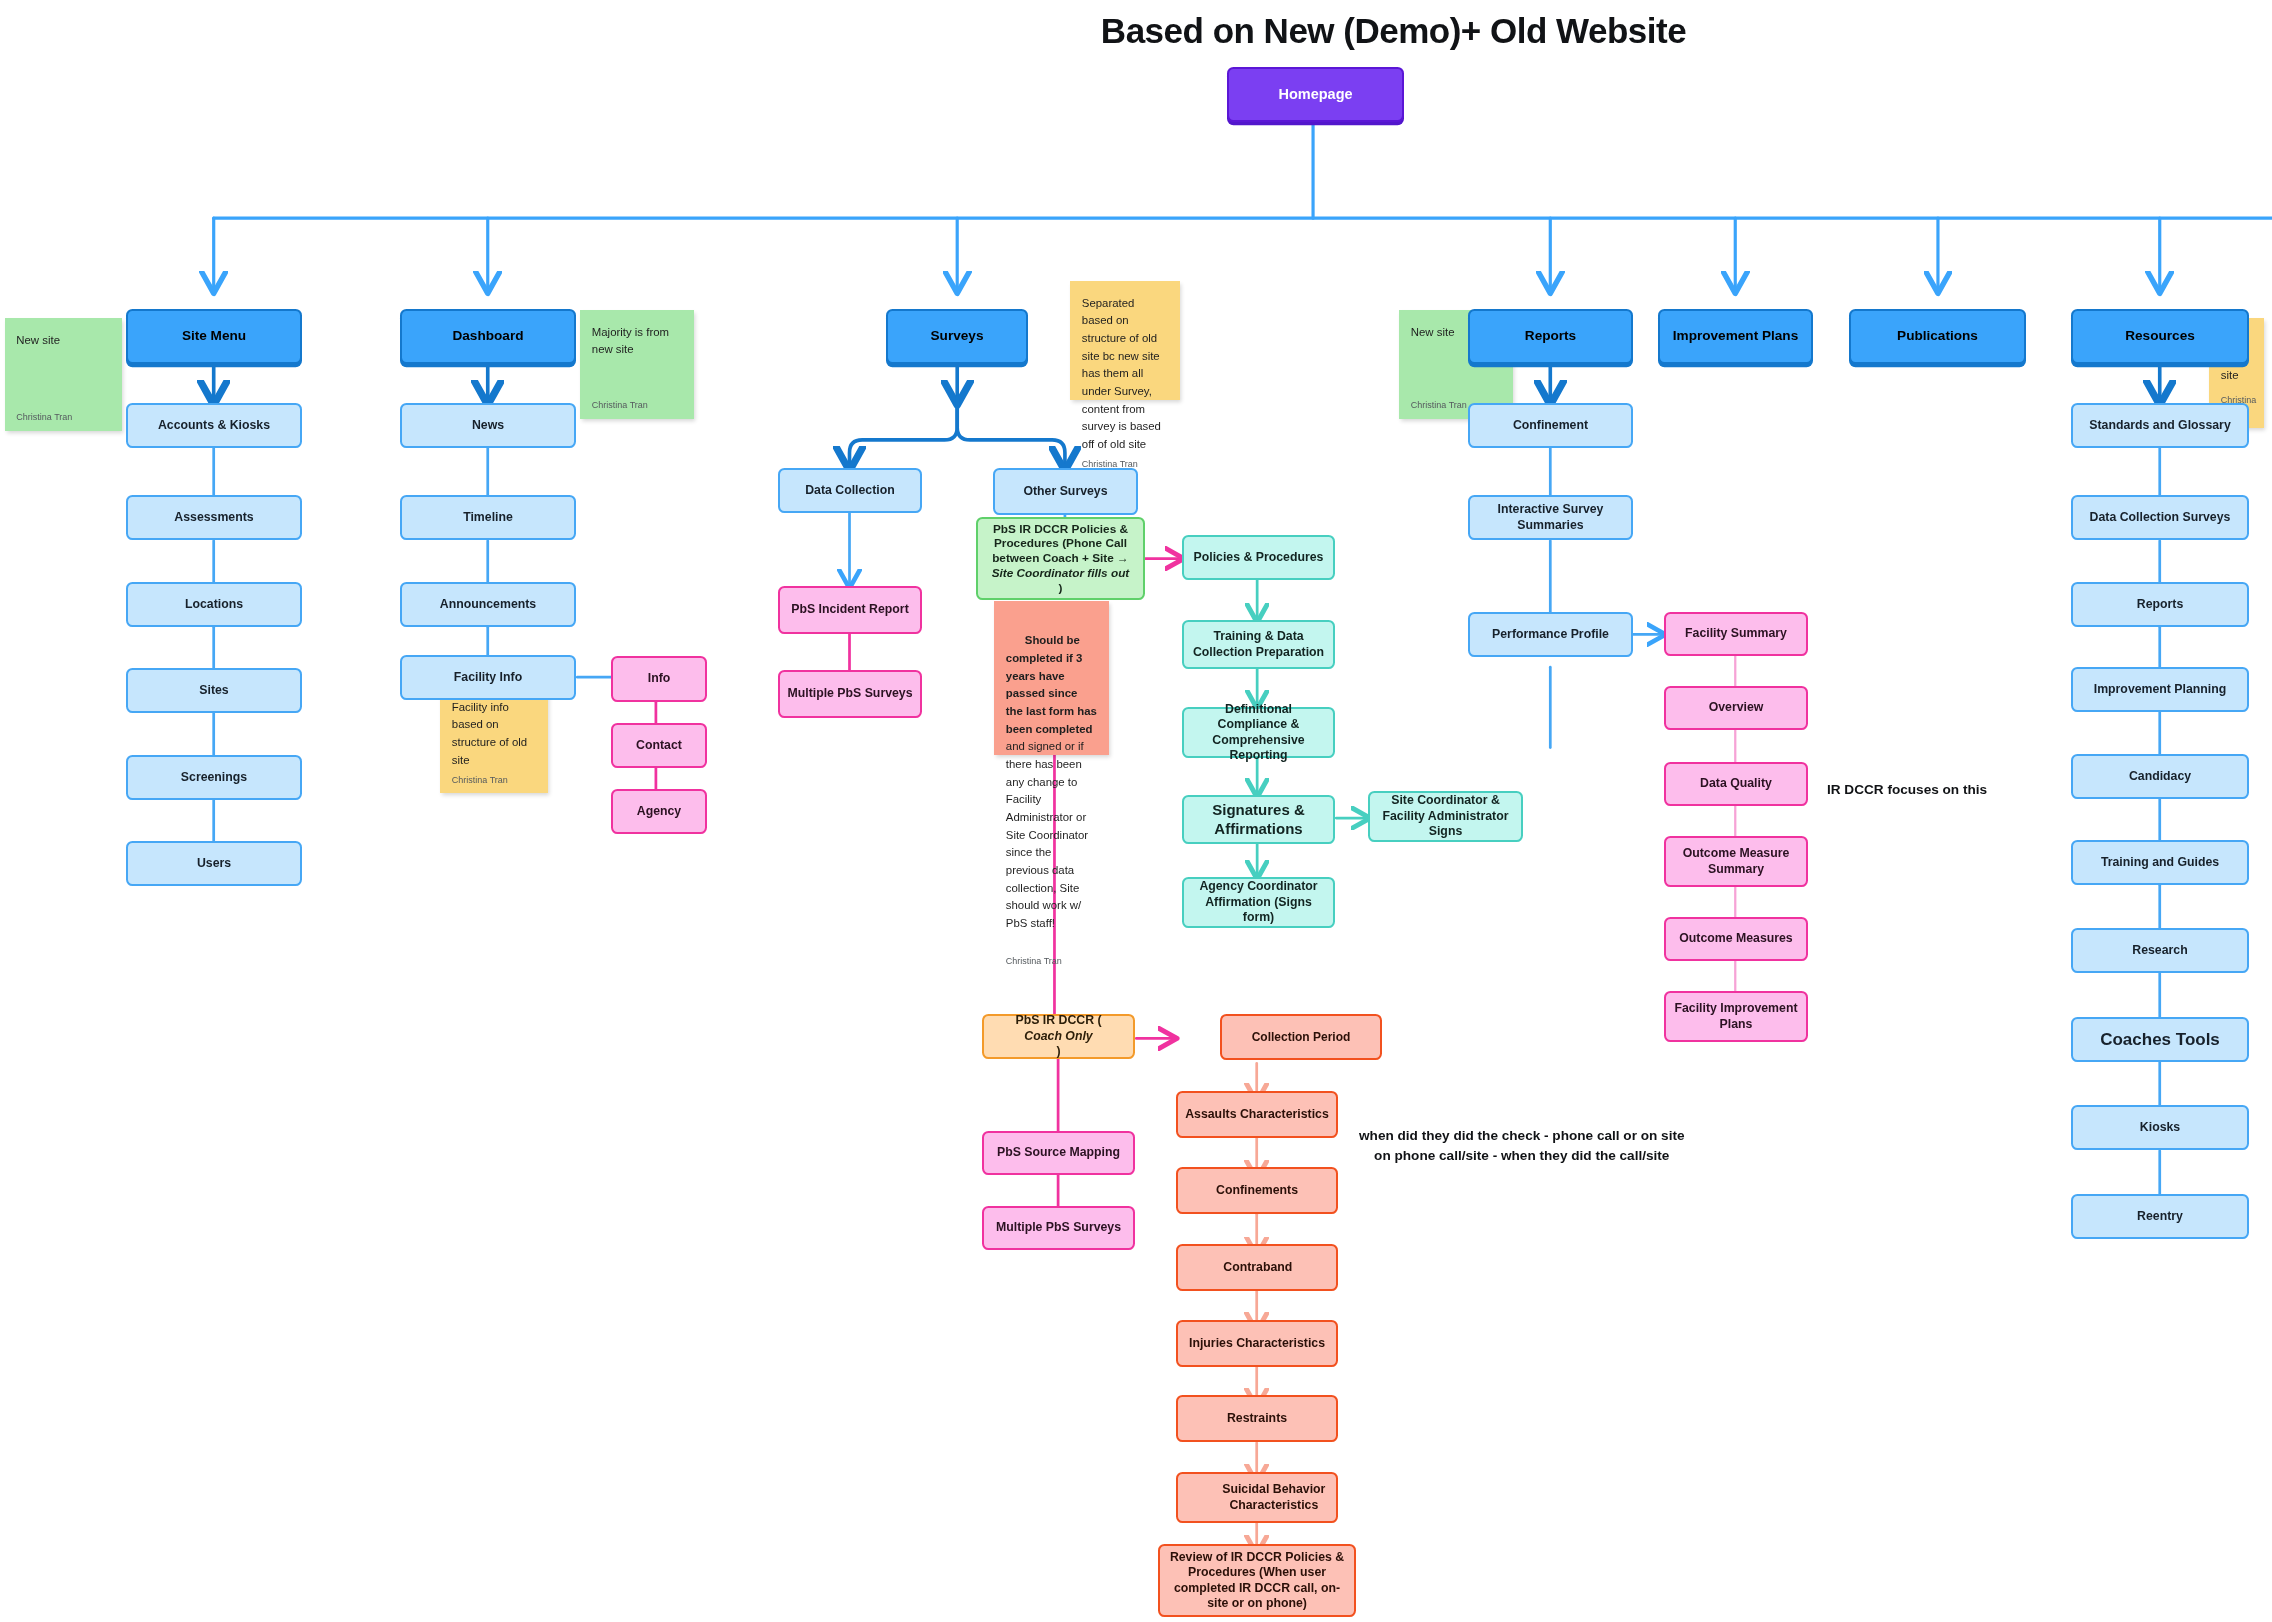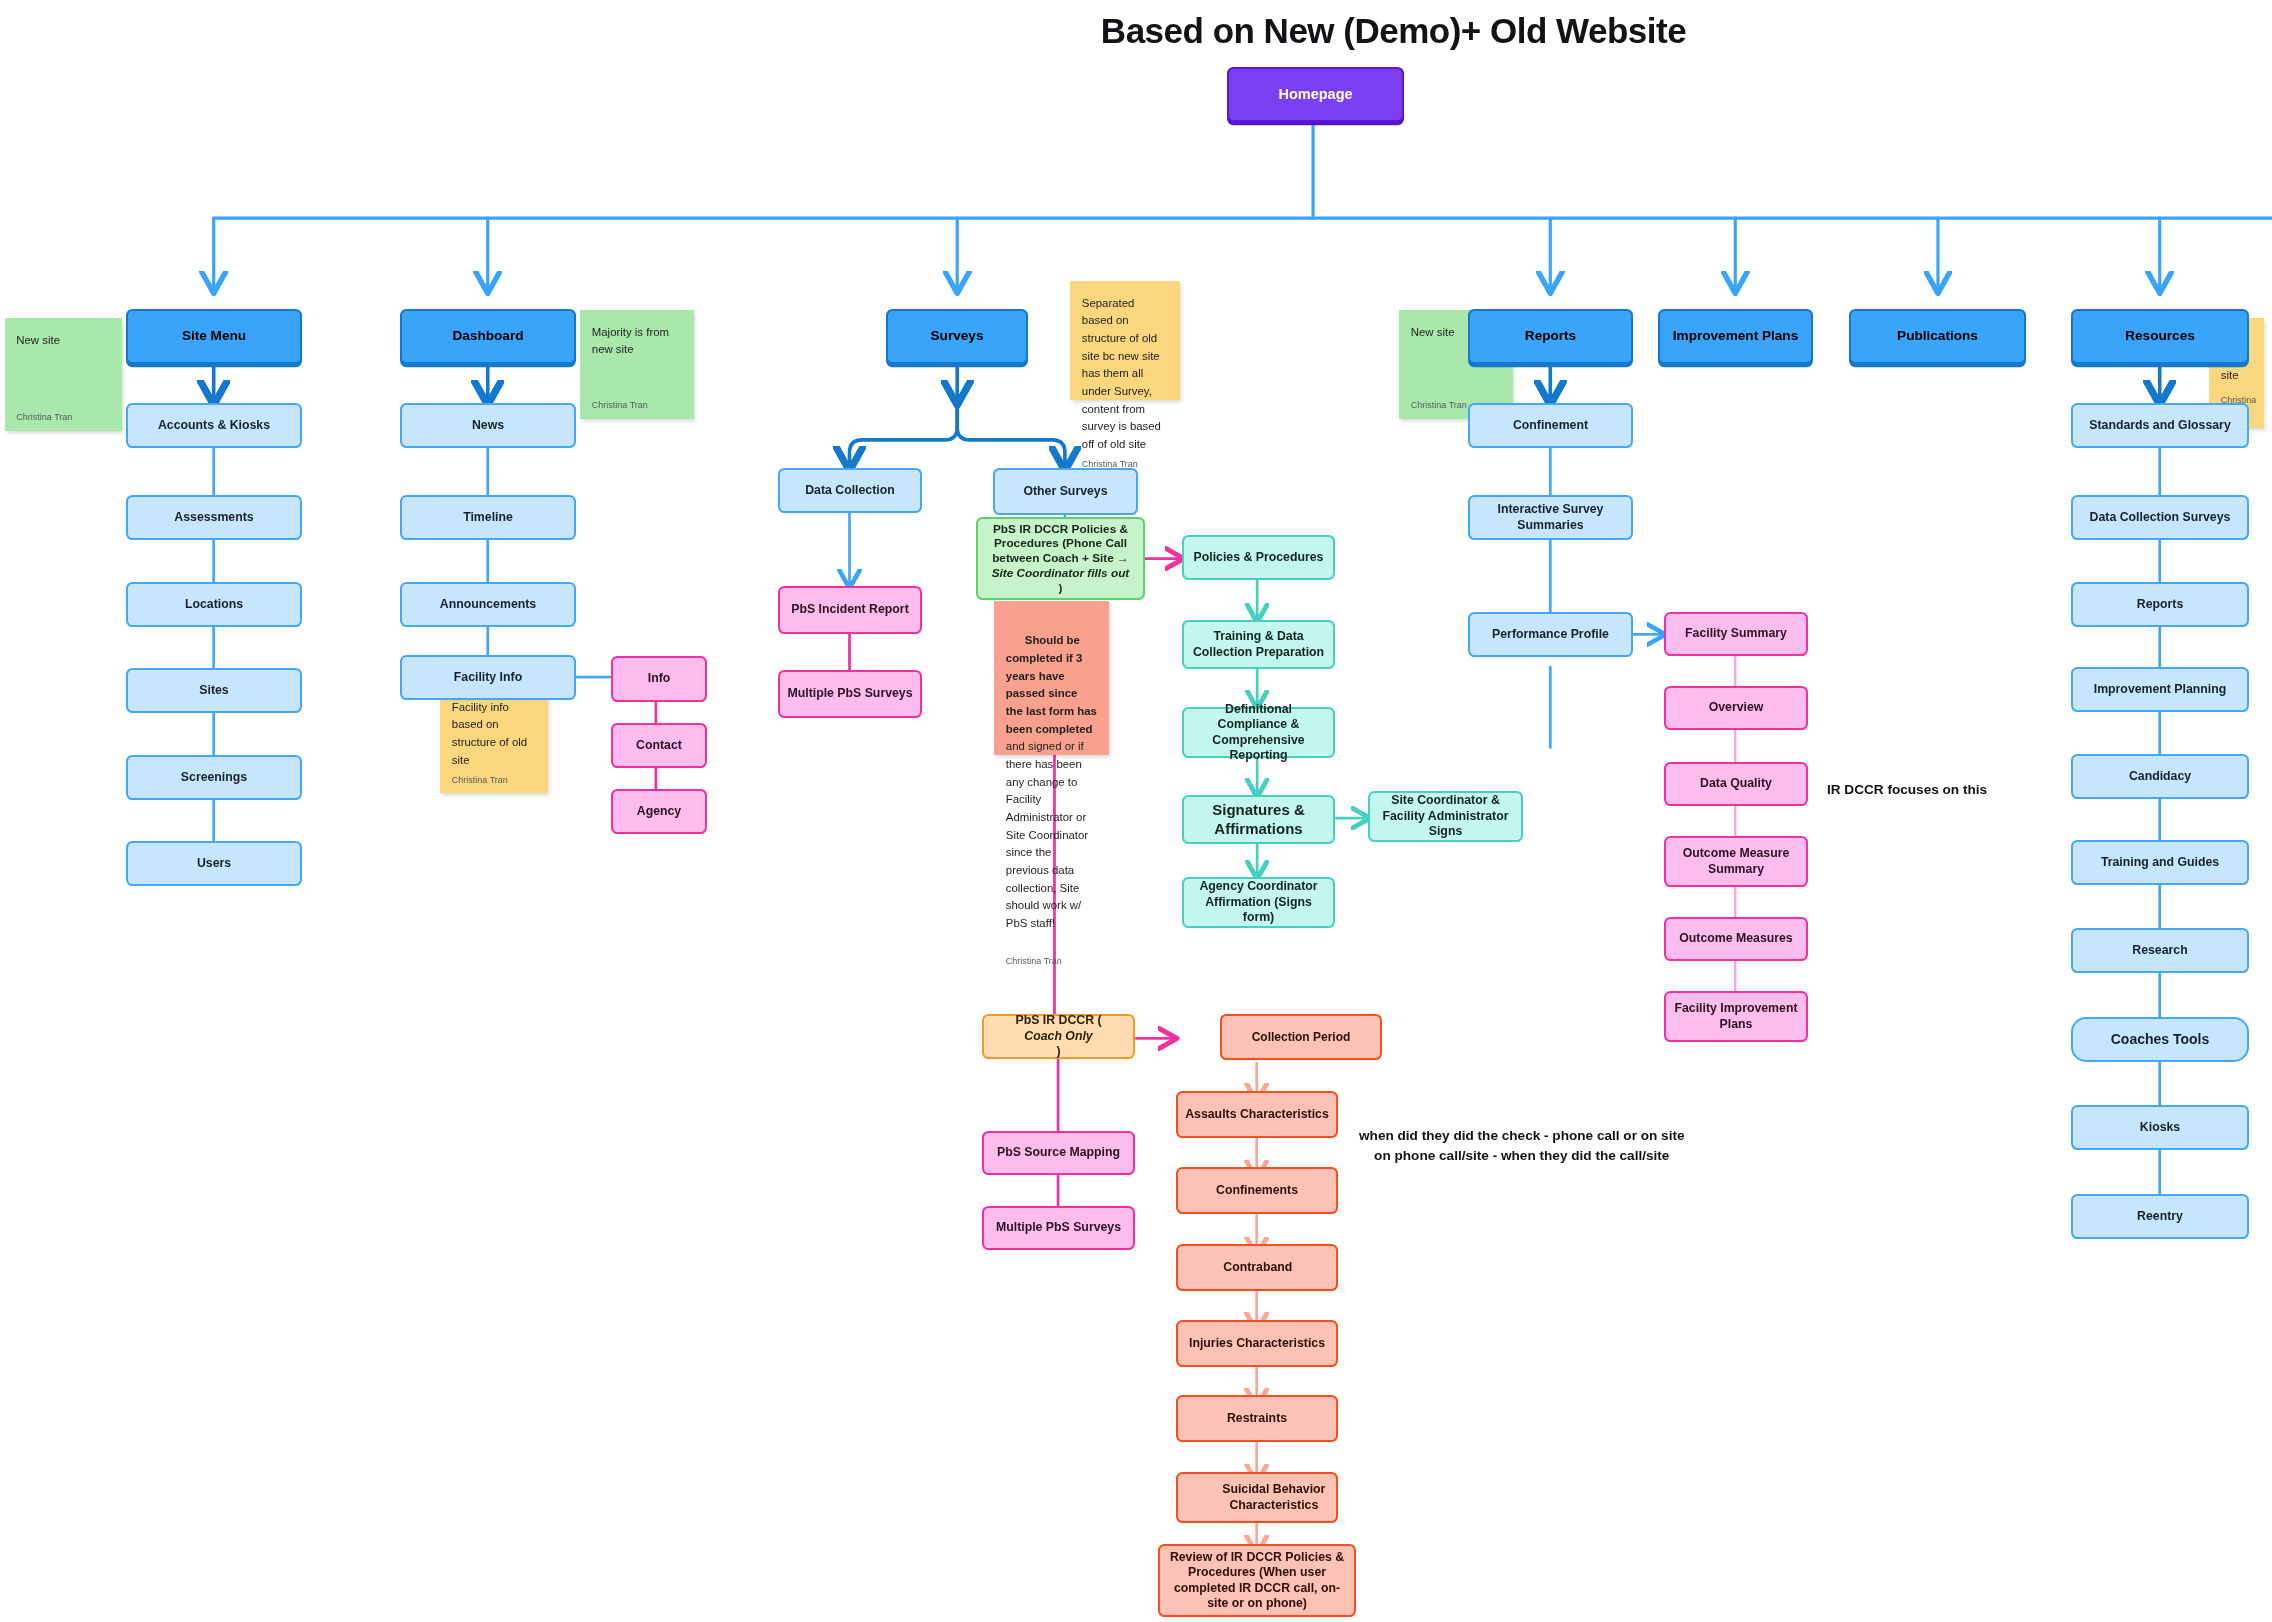--- a/index.html
+++ b/index.html
@@ -406,21 +406,21 @@
   </div>
   <div class="node n-blue" style="left:2071px;top:754px;width:178px;height:45px;font-size:12.3px;">
     <span>Candidacy</span>
   </div>
   <div class="node n-blue" style="left:2071px;top:840px;width:178px;height:45px;font-size:12.3px;">
     <span>Training and Guides</span>
   </div>
   <div class="node n-blue" style="left:2071px;top:928px;width:178px;height:45px;font-size:12.3px;">
     <span>Research</span>
   </div>
-  <div class="node n-blue" style="left:2071px;top:1017px;width:178px;height:45px;font-size:14px;border-radius:15px;">
+  <div class="node n-blue" style="left:2071px;top:1017px;width:178px;height:45px;font-size:17px;">
     <span>Coaches Tools</span>
   </div>
   <div class="node n-blue" style="left:2071px;top:1105px;width:178px;height:45px;font-size:12.3px;">
     <span>Kiosks</span>
   </div>
   <div class="node n-blue" style="left:2071px;top:1194px;width:178px;height:45px;font-size:12.3px;">
     <span>Reentry</span>
   </div>
 
   <div class="freetext" style="left:1827px;top:780px;font-size:13.6px;">IR DCCR focuses on this</div>

